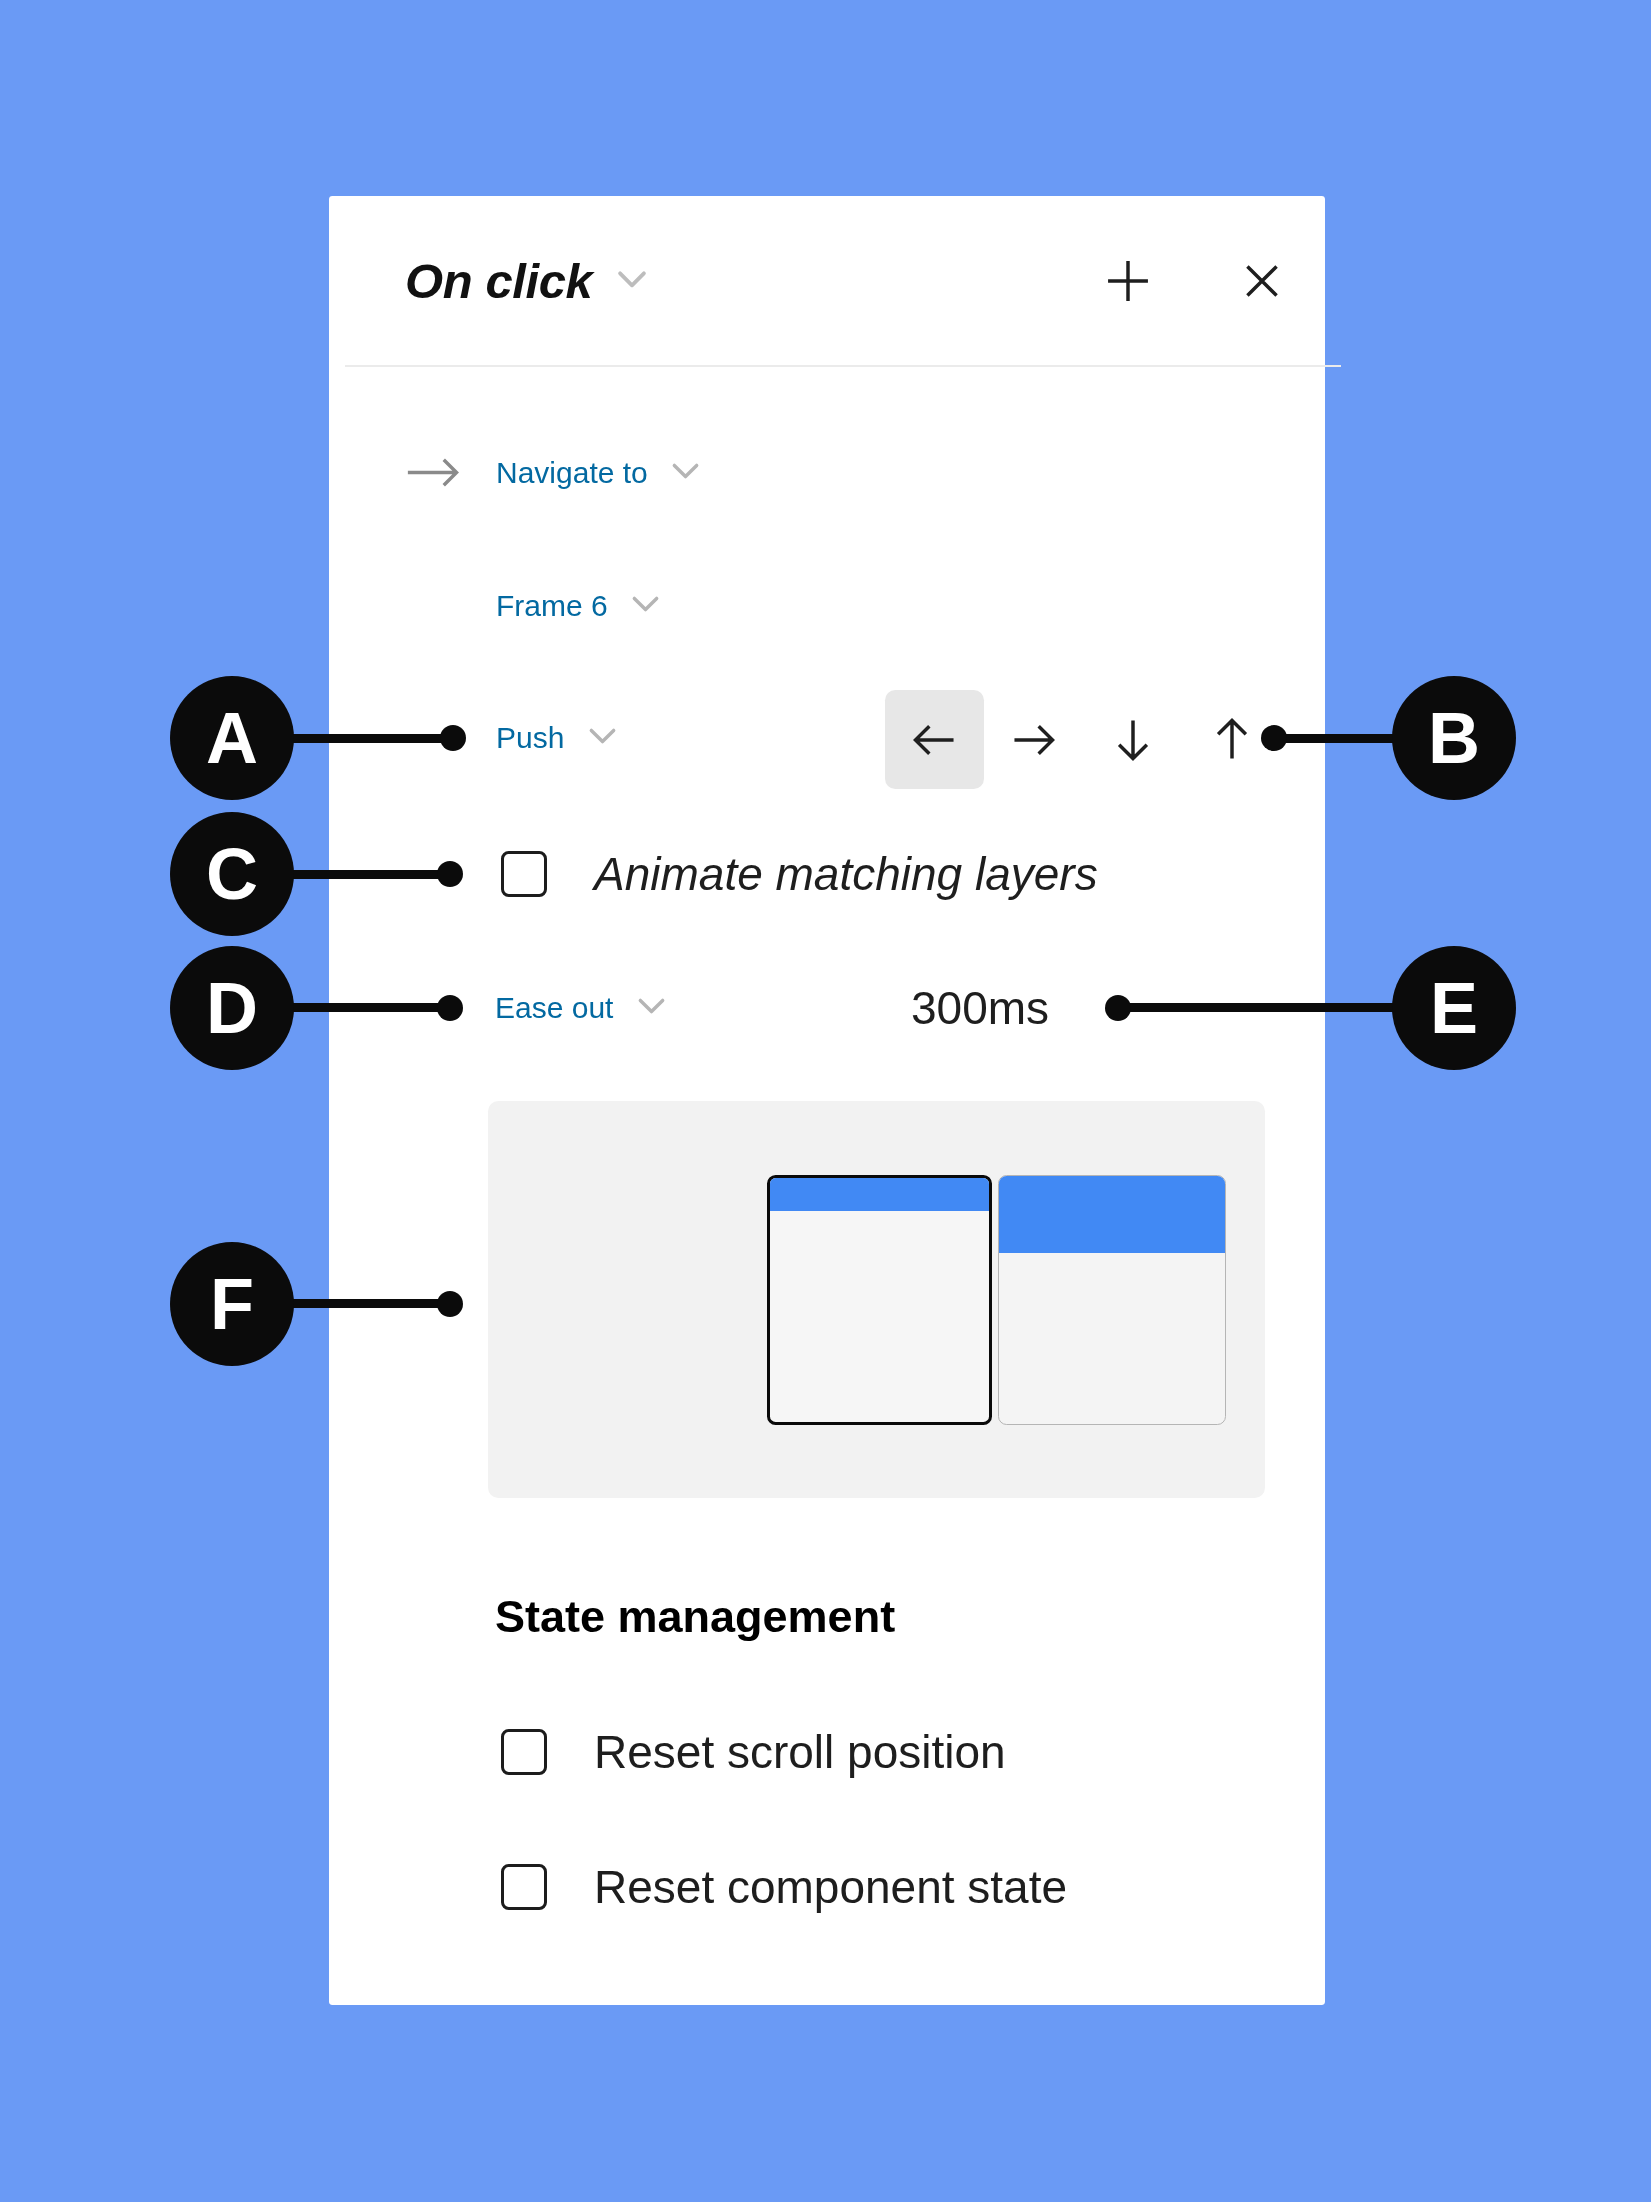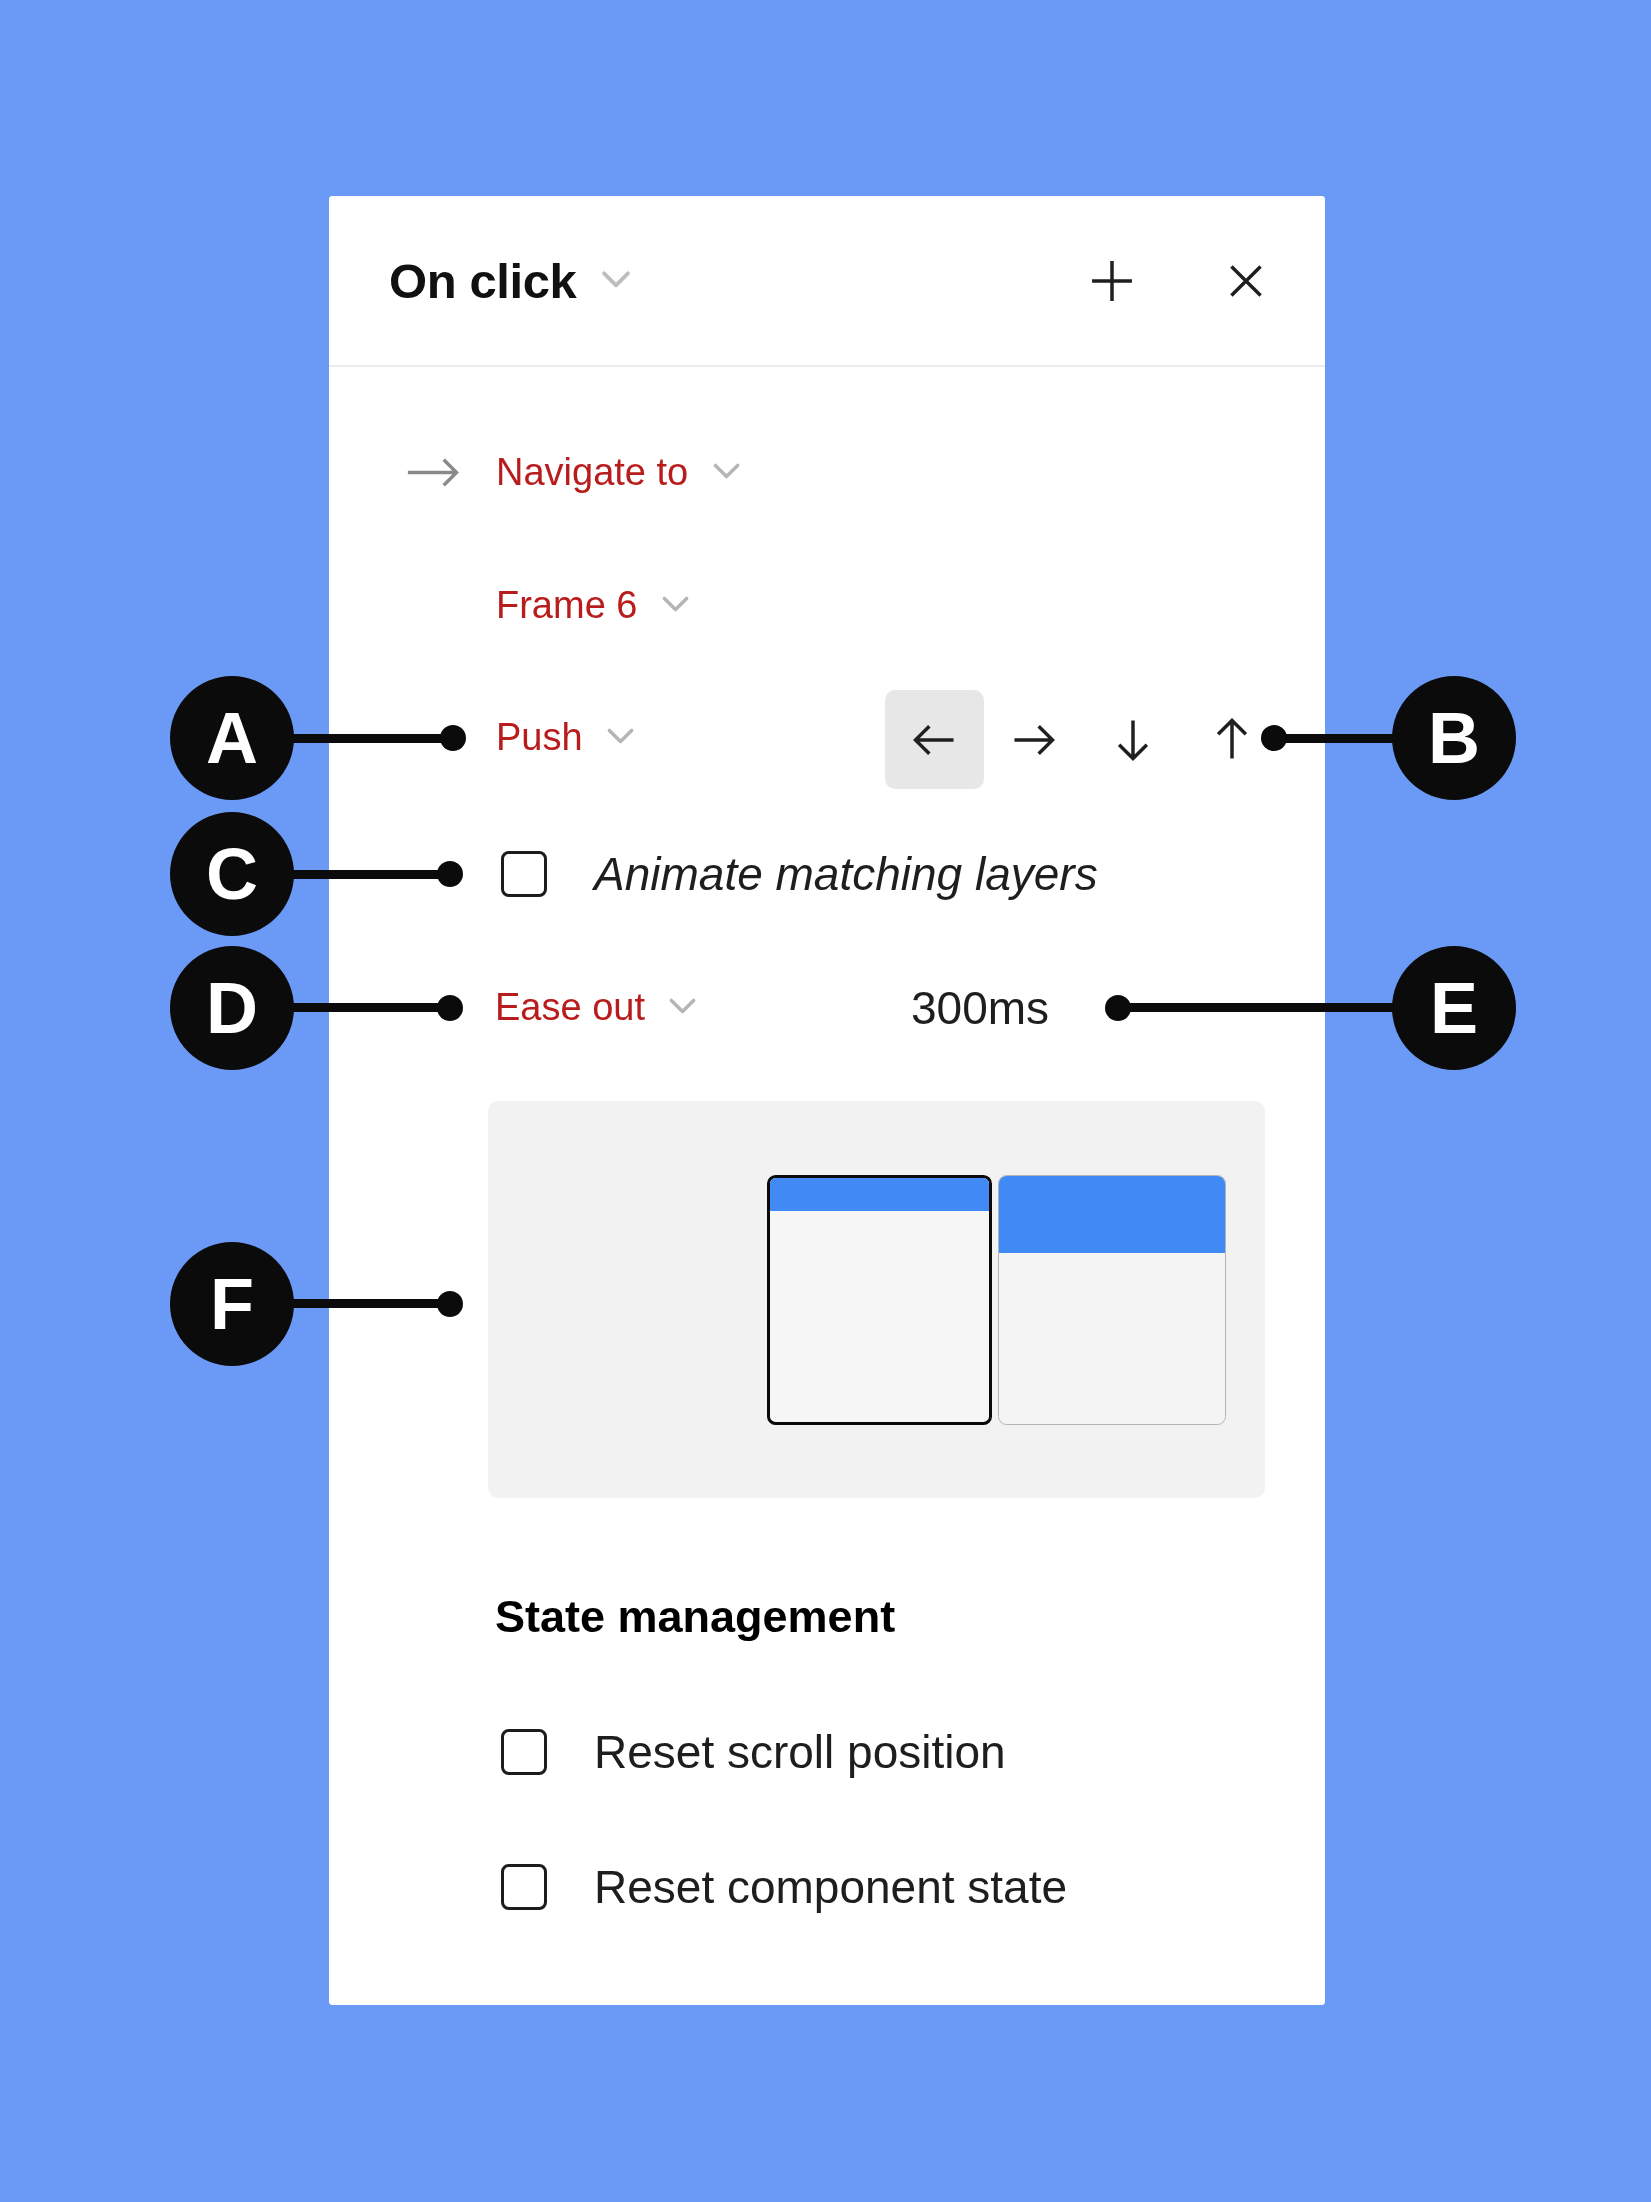--- a/index.html
+++ b/index.html
@@ -5,31 +5,31 @@
   html,body{margin:0;padding:0;}
   body{
     width:1652px;height:2203px;overflow:hidden;
     font-family:"Liberation Sans","DejaVu Sans",sans-serif;
     background:var(--bg,#6A9AF5);
   }
   .canvas{position:relative;width:1652px;height:2203px;background:var(--bg,#6A9AF5);color:#1e1e1e;}
 
   
   .panel{position:absolute;left:329px;top:196px;width:996px;height:1809px;background:#ffffff;border-radius:3.4px;}
-  .panel-header{position:absolute;left:0;top:0;width:100%;height:169px;}
+  .panel-header{position:absolute;left:16px;top:0;width:100%;height:169px;font-style:italic;}
   .header-trigger{position:absolute;left:60px;top:0;height:169px;display:flex;align-items:center;gap:22.4px;}
   .header-title{font-size:49px;font-weight:700;color:#111111;letter-spacing:-0.4px;}
   .icon-btn{position:absolute;top:58px;width:53px;height:53px;display:flex;align-items:center;justify-content:center;}
   .plus-btn{left:756px;}
   .close-btn{left:890px;}
   .header-divider{position:absolute;left:0;top:169px;width:100%;height:1.7px;background:#ebebeb;}
 
   .row{position:absolute;display:flex;align-items:center;}
   .dropdown{display:flex;align-items:center;gap:22.4px;}
-  .dd-label{font-size:38px;color:#b91c1c;}
+  .dd-label{font-size:30px;color:#0369a1;}
 
   .row-action{left:76px;top:225px;height:103px;gap:34px;}
   .row-destination{left:167px;top:358px;height:103px;}
   .row-animation{left:167px;top:490px;height:103px;}
 
   .direction-group{position:absolute;left:556px;top:494px;display:flex;}
   .dir-btn{width:99px;height:99px;display:flex;align-items:center;justify-content:center;border-radius:10.3px;background:transparent;}
   .dir-btn.selected{background:var(--selected,#E7E7E7);}
 
   .checkbox{width:46px;height:46px;border:3px solid #1c1c1c;border-radius:7.7px;background:#ffffff;box-sizing:border-box;flex:none;}

